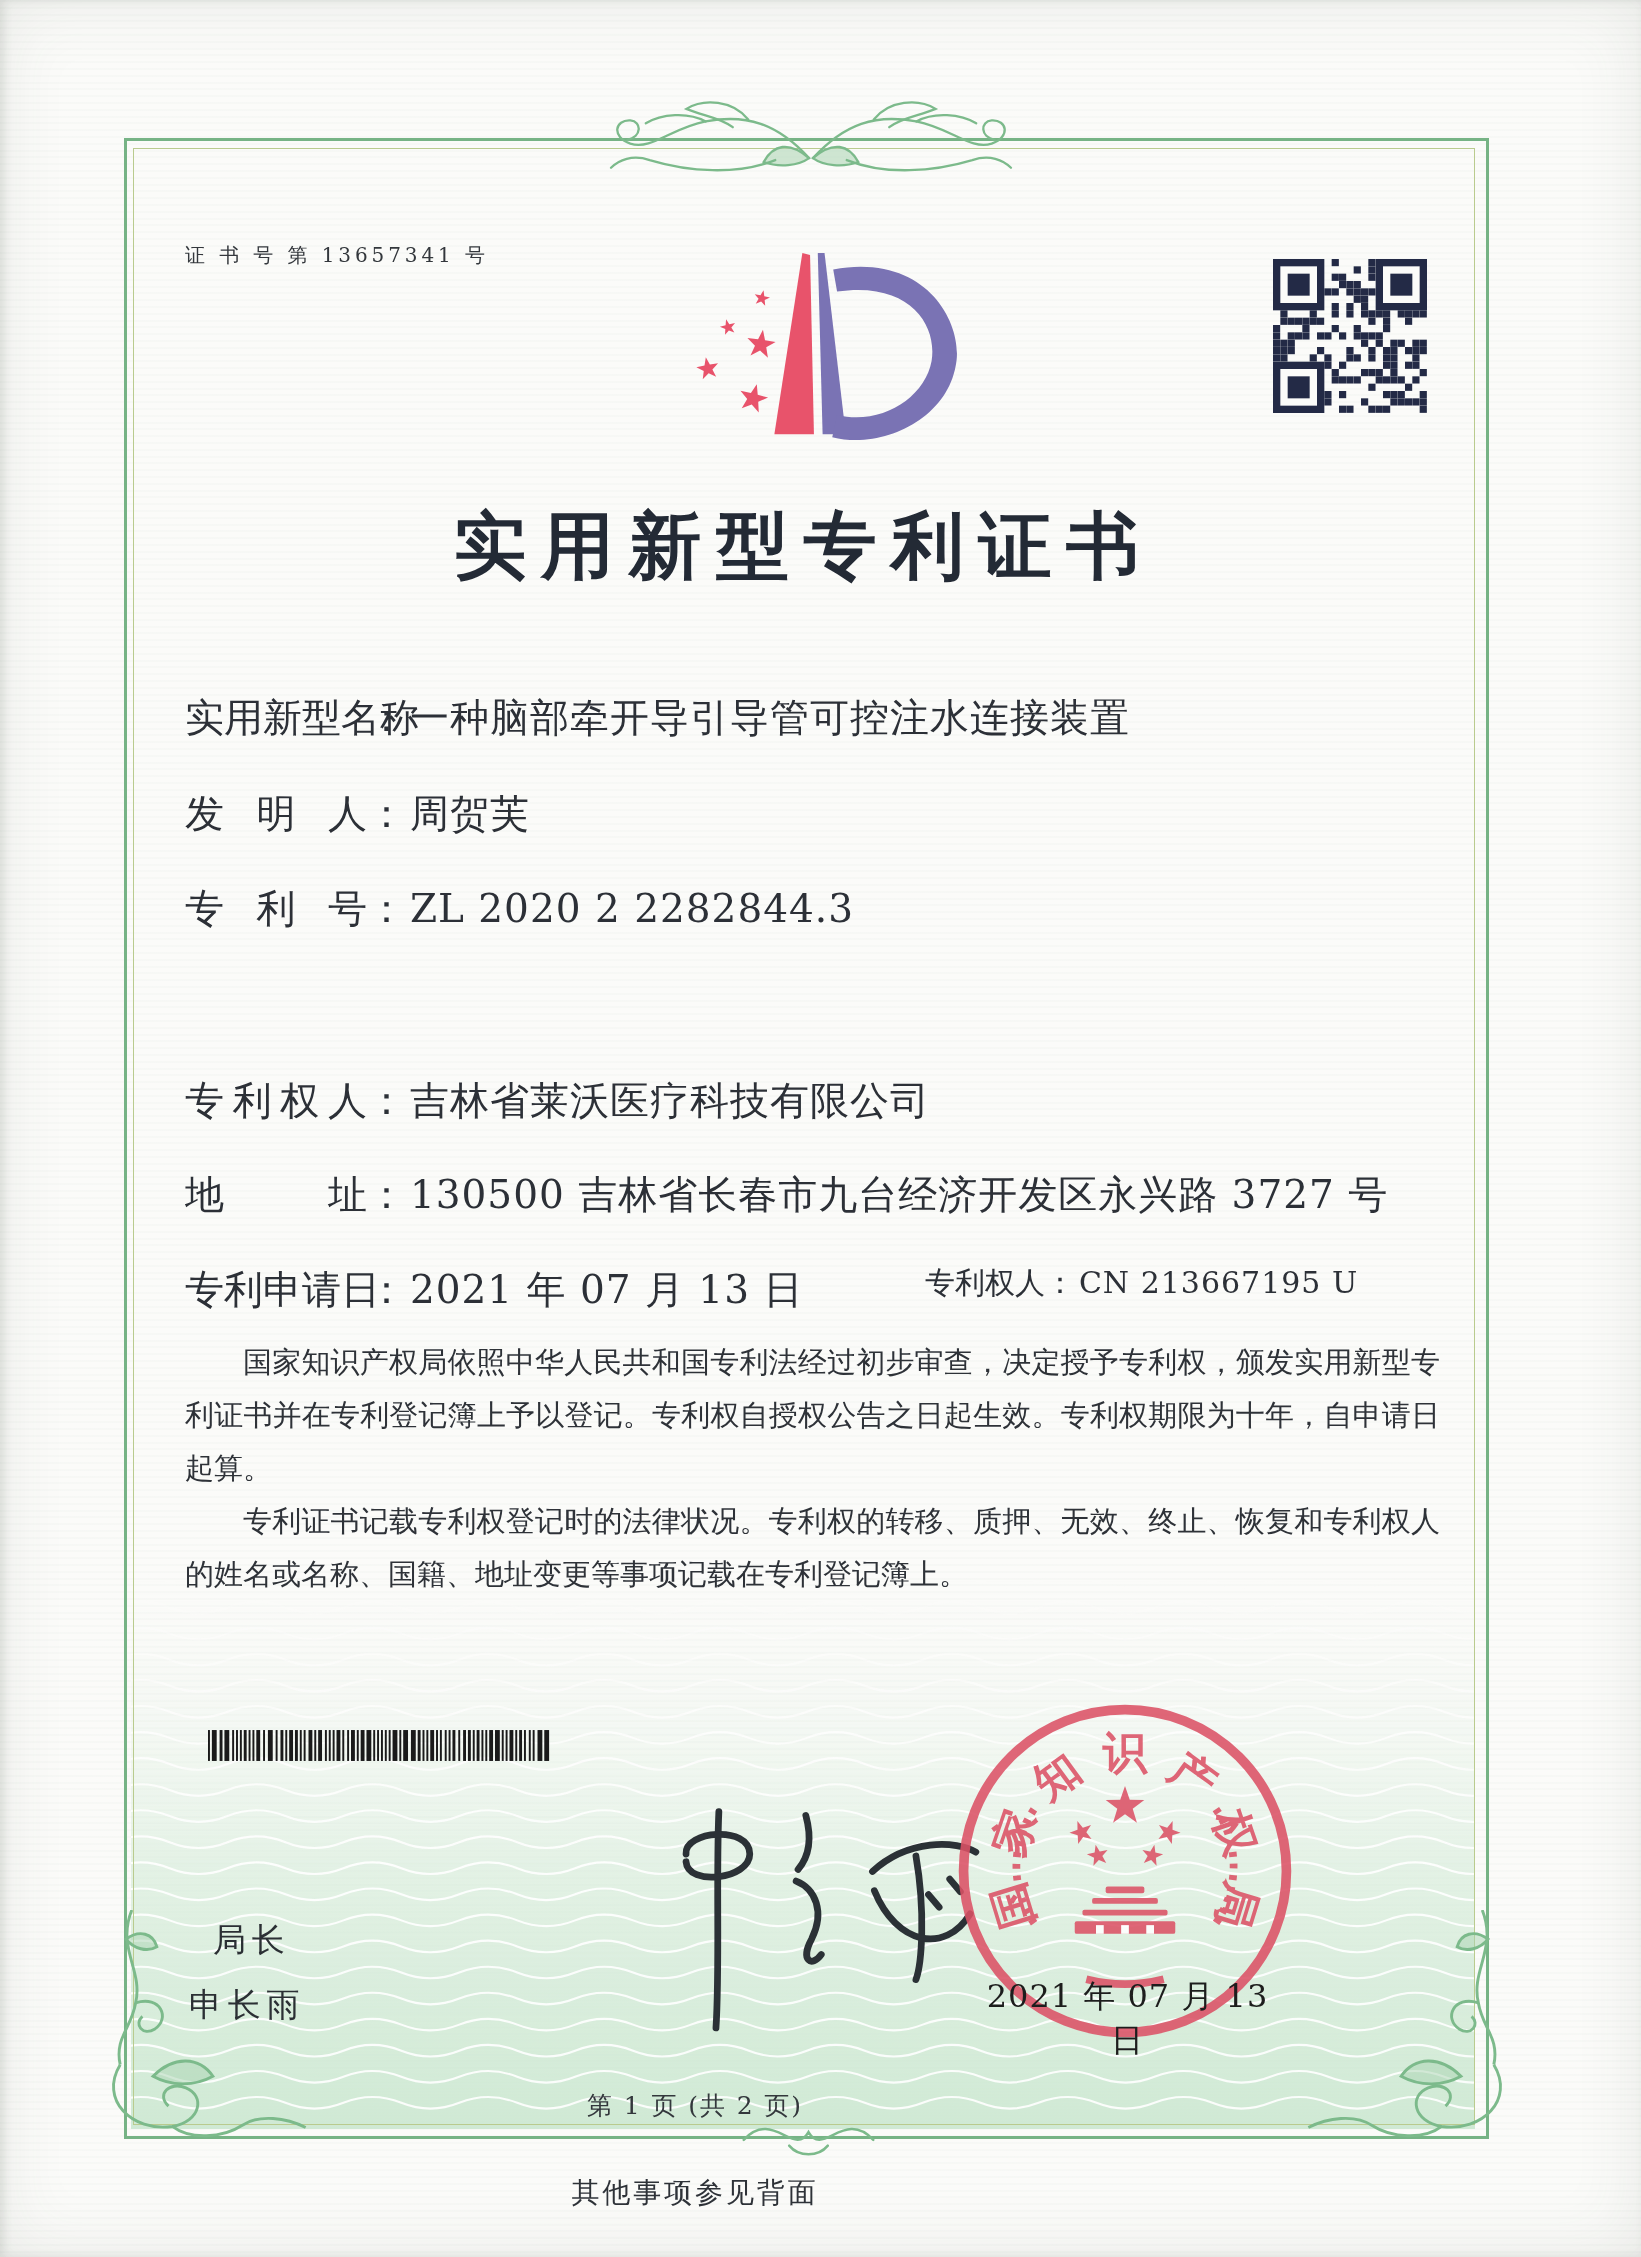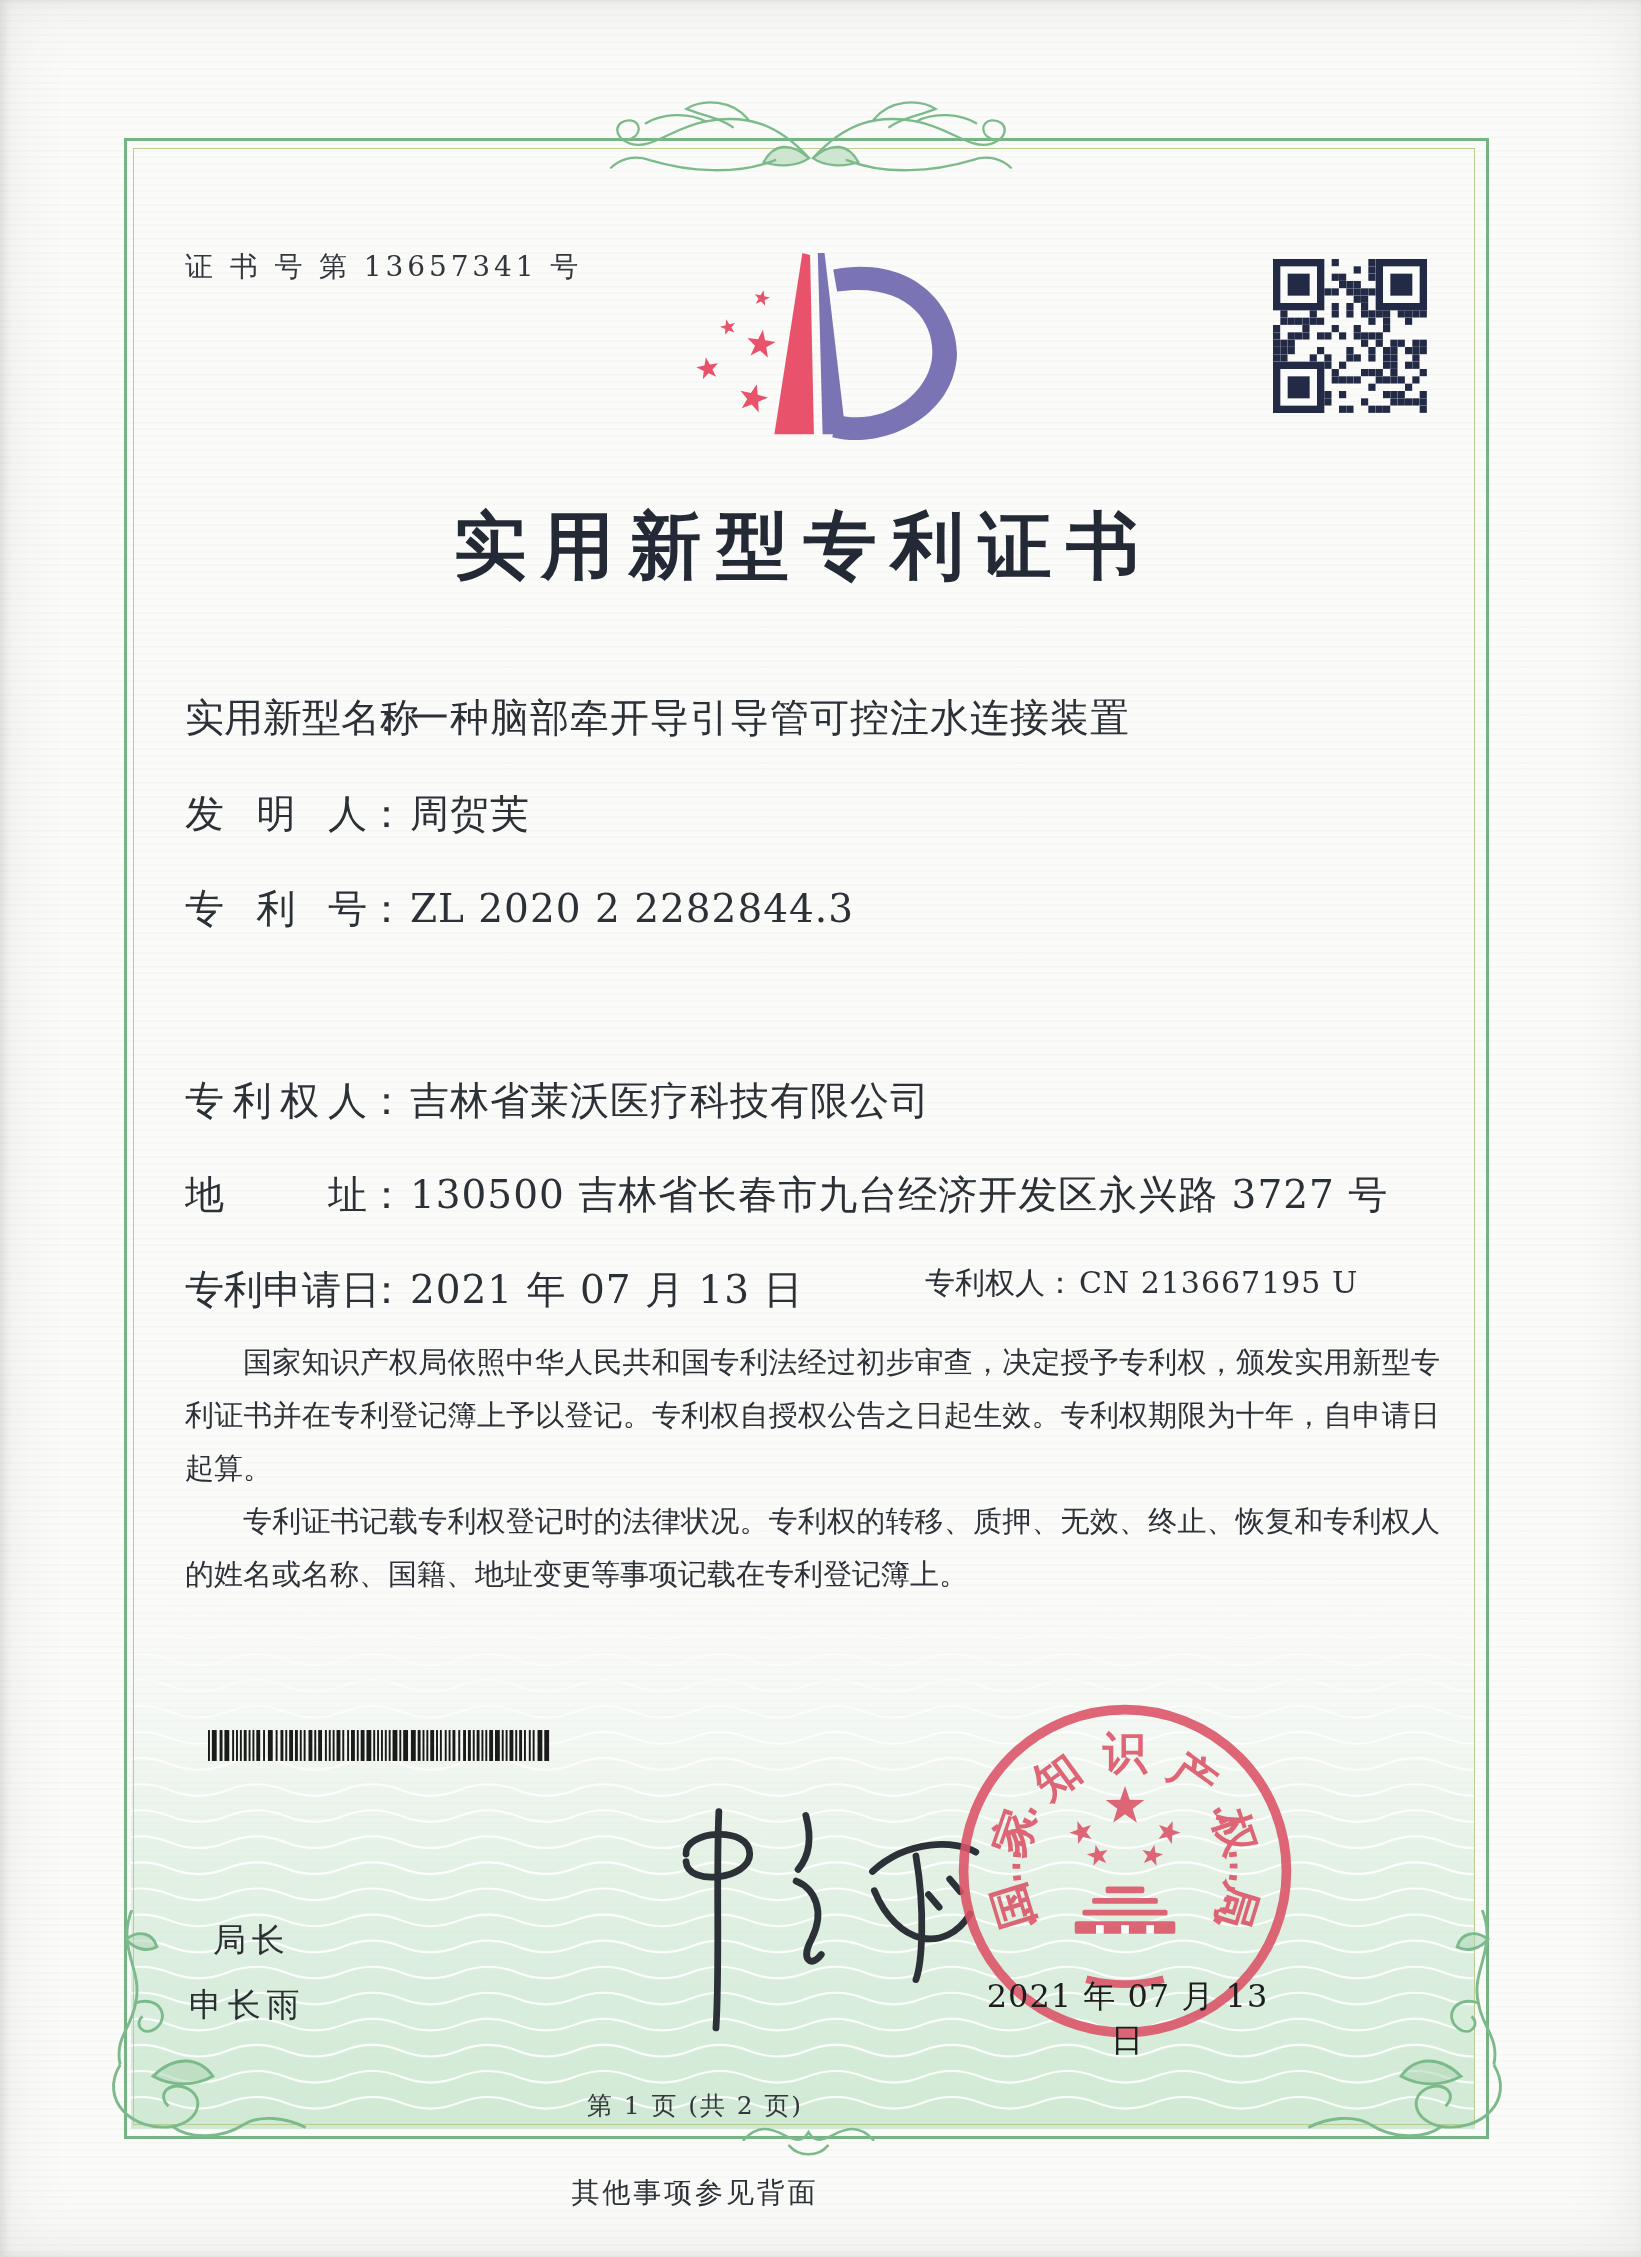--- a/index.html
+++ b/index.html
@@ -17,21 +17,21 @@
     border:3.9px solid #76b385;}
   .frame-inner{position:absolute;left:133px;top:148px;width:1340px;height:1975px;
     border:1.9px solid #b9cb8e;}
   
   .waves{position:absolute;left:131px;top:1564px;width:1344px;height:565px;
     background:linear-gradient(to bottom, rgba(222,240,224,0) 0%, rgba(214,236,218,0.55) 45%, rgba(205,232,210,0.95) 100%);
     -webkit-mask-image:linear-gradient(to bottom, transparent 0%, #000 55%);
     mask-image:linear-gradient(to bottom, transparent 0%, #000 55%);}
   .waves svg{position:absolute;left:0;top:0;}
   
-  .cert-no{position:absolute;left:185px;top:248px;font-size:28px;letter-spacing:3.9px;color:#33373c;}
+  .cert-no{position:absolute;left:185px;top:242px;font-size:20px;letter-spacing:3.9px;color:#33373c;}
   .logo{position:absolute;left:676px;top:244px;}
   .qr{position:absolute;left:1273px;top:259px;}
   .title{position:absolute;left:124px;top:498px;width:1359px;text-align:center;
     font-size:73px;font-weight:bold;letter-spacing:14.5px;color:#232a35;}
   
   .frow{position:absolute;left:185px;font-size:39px;white-space:nowrap;color:#2c3037;}
   .flabel{display:inline-block;width:182px;text-align:justify;text-align-last:justify;vertical-align:bottom;}
   .fcolon{display:inline-block;margin:0 3.9px 0 0;}
   .fvalue{display:inline-block;letter-spacing:1px;}
   .grant-no{position:absolute;left:925px;top:1263px;font-size:30px;white-space:nowrap;color:#2c3037;}

